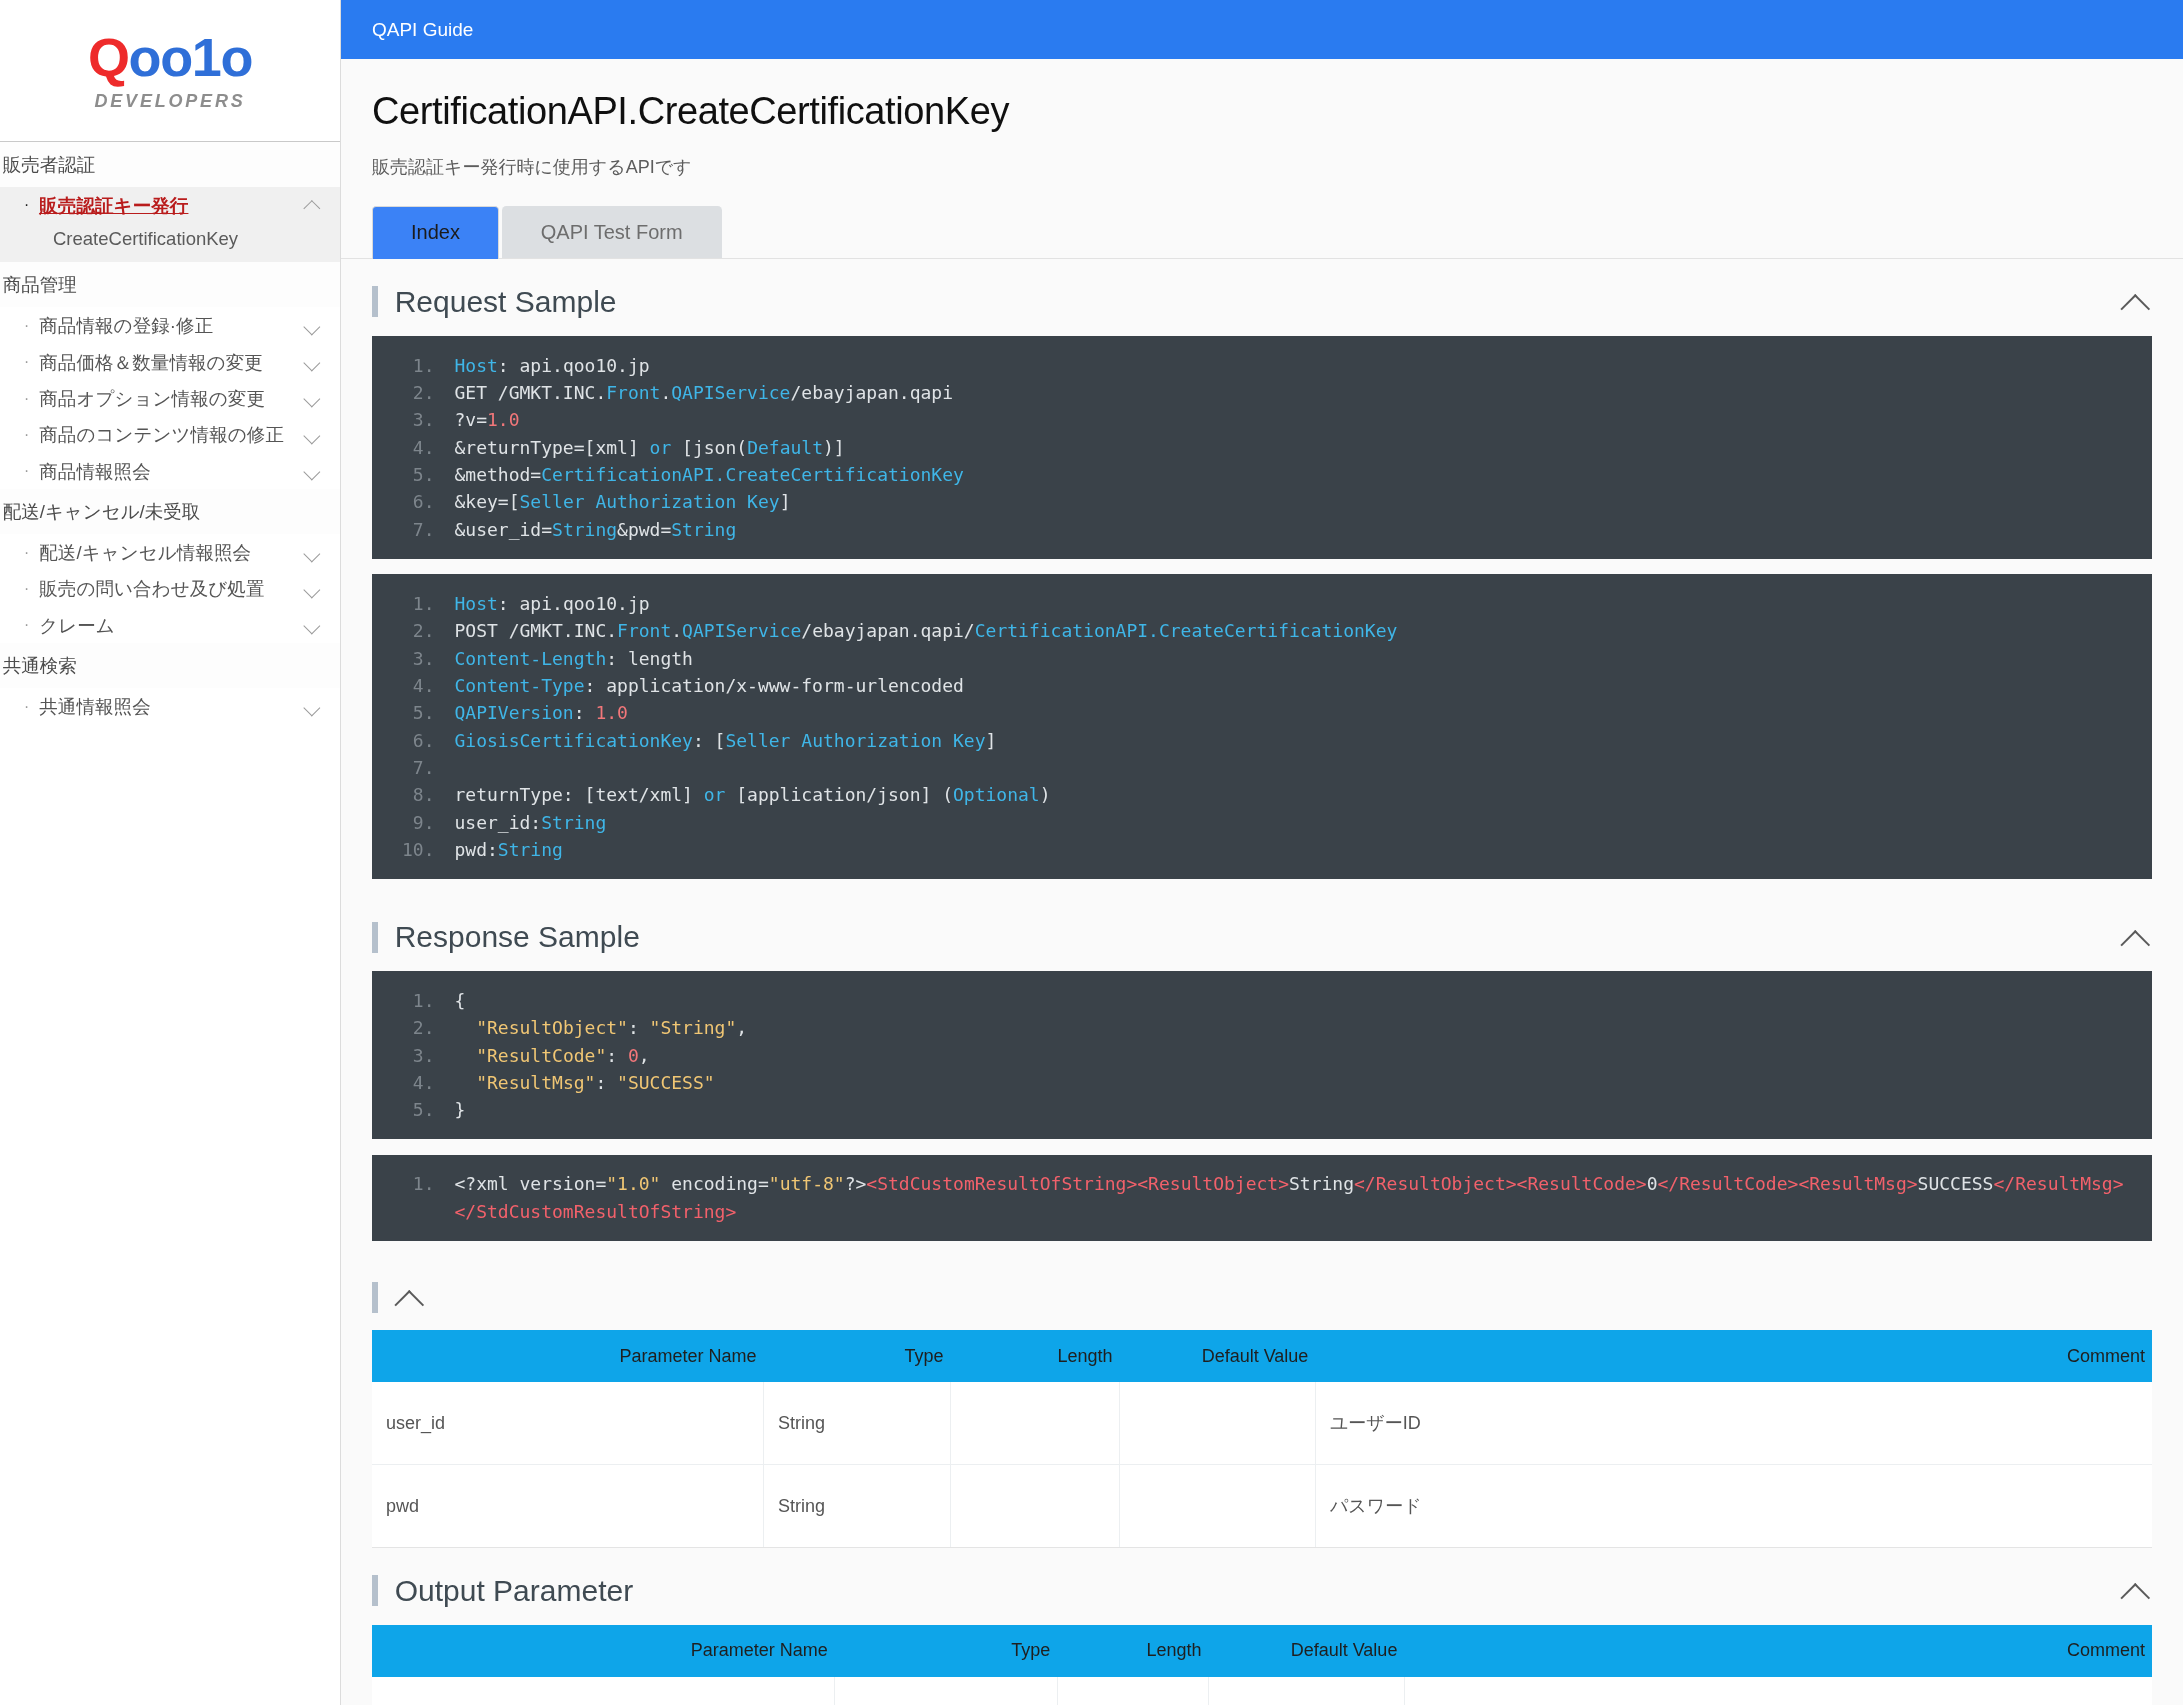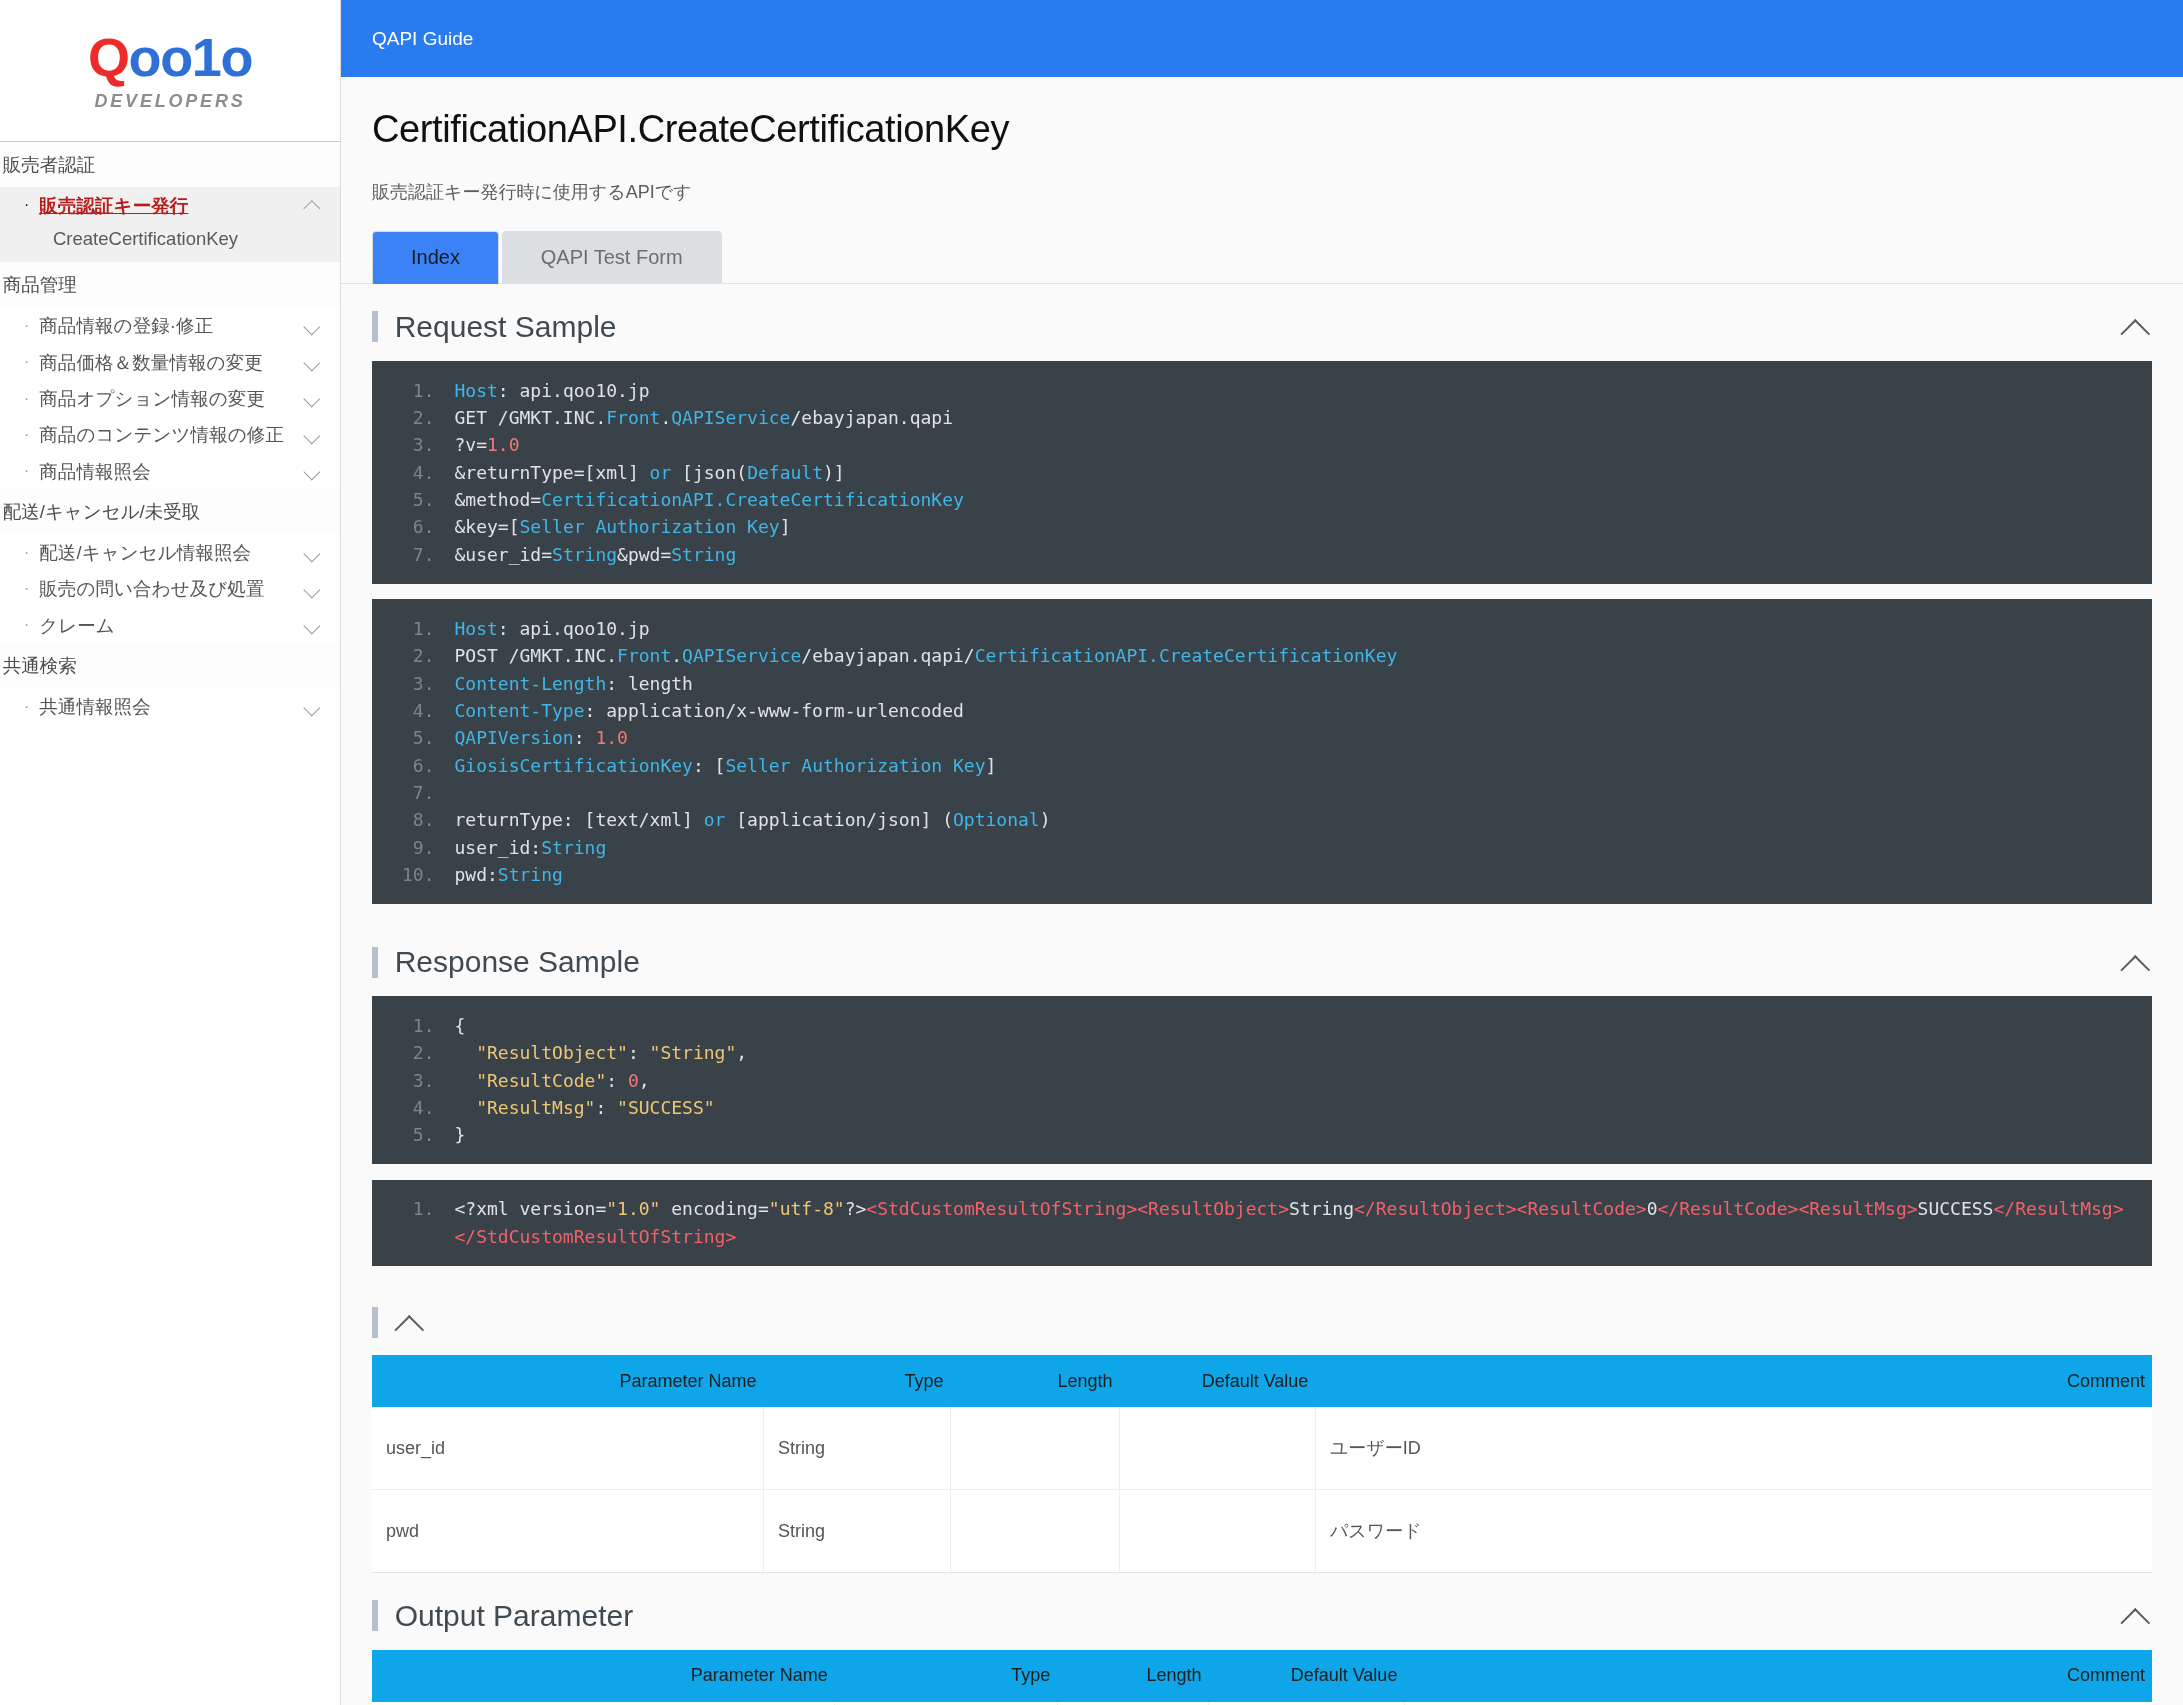--- a/index.html
+++ b/index.html
@@ -57,29 +57,29 @@
   }
   .chev.up::before { transform: rotate(-135deg); top: 7px; }
   .nav-sub {
     font-size: 18.5px; color: #5a5a5a;
     padding: 4.3px 0 12.8px 53px;
   }
 
   
   .main { flex: 1; height: 1706px; background: #fafafa; overflow: hidden; }
   .topbar {
-    height: 77px; background: #2a7bf0;
+    height: 59px; background: #2a7bf0;
     display: flex; align-items: center;
     padding-left: 31px;
   }
   .topbar-title { color: #fff; font-size: 19px; }
 
   .page-head { padding: 31px 31px 0 31px; background: #fafafa; }
   .page-title { font-size: 38px; color: #101010; font-weight: 400; letter-spacing: -0.4px; }
-  .page-desc { font-size: 18px; color: #5c5c5c; margin-top: 29px; }
+  .page-desc { font-size: 18px; color: #5c5c5c; margin-top: 22px; }
 
   .tabs { display: flex; margin-top: 27px; position: relative; }
   .tab {
     font-size: 20px; padding: 14px 38px;
     border: 1.4px solid transparent; border-bottom: none;
     border-radius: 4.3px 4.3px 0 0;
   }
   .tab.active {
     background: #3b82f6; color: #1b1b1b;
     border-color: #d9d9d9;

